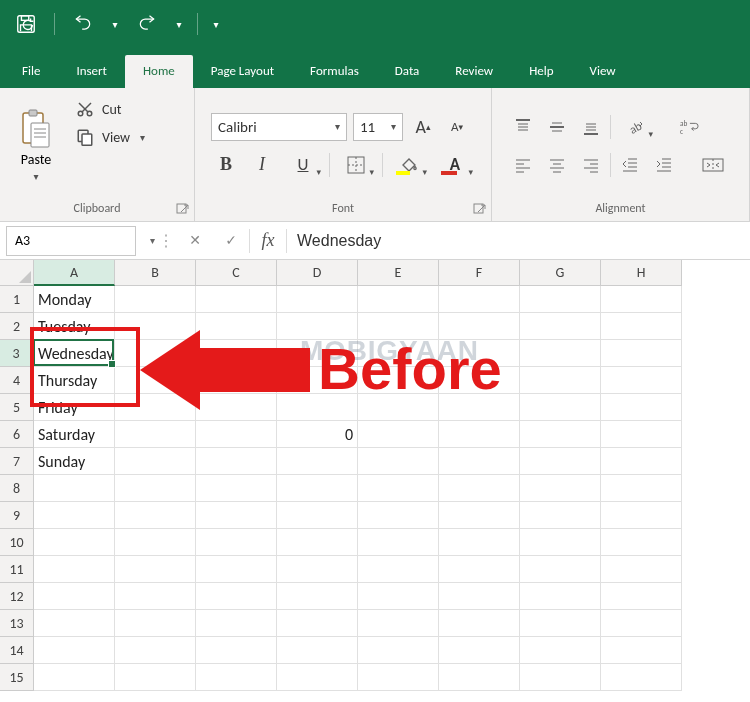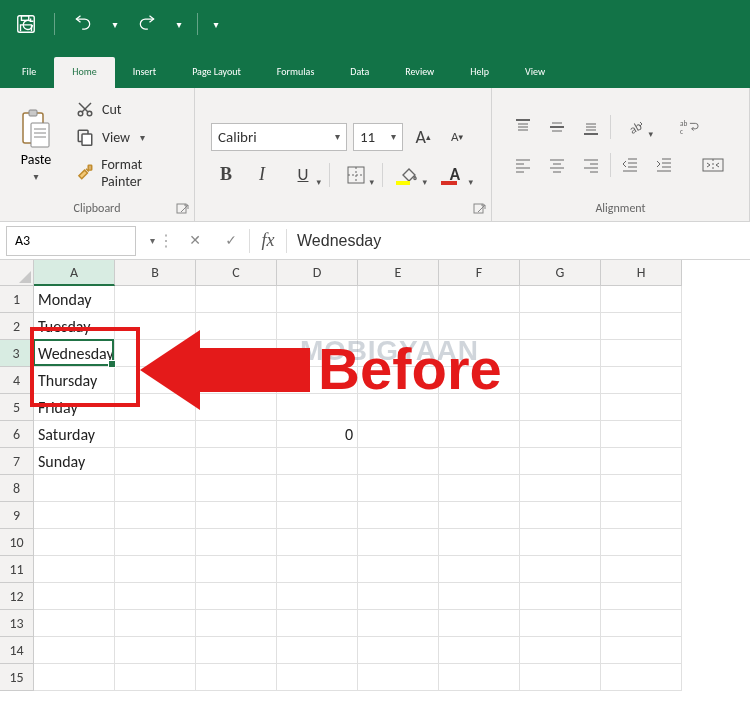--- a/index.html
+++ b/index.html
@@ -6,21 +6,21 @@
   body { font-family: "Segoe UI", Calibri, sans-serif; font-size: 14px; background: #fff; width: 750px; height: 702px; overflow: hidden; position: relative; }
 
   
   .qat { background: #127347; height: 48px; display: flex; align-items: center; padding: 4px 8px; gap: 6px; }
   .qat .square-btn { width: 36px; height: 36px; display:flex; align-items:center; justify-content:center; color:#fff; border-radius:2px;}
   .qat .sep { width:1px; height:22px; background: rgba(255,255,255,0.35); margin:0 4px;}
   .qat svg { stroke:#fff; fill:none; stroke-width:1.5; }
 
   
   .tabs { background:#127347; height:40px; display:flex; align-items:flex-end; padding:0 4px; }
-  .tab { color:#fff; padding:8px 18px 10px; font-size:10px; cursor:pointer; }
+  .tab { color:#fff; padding:8px 18px 10px; font-size:13px; cursor:pointer; }
   .tab.active { background:#f3f2f1; color:#217346; border-top-left-radius:2px; border-top-right-radius:2px;}
 
   
   .ribbon { background:#f3f2f1; height:134px; border-bottom:1px solid #d4d4d4; display:flex; }
   .group { border-right:1px solid #d4d4d4; display:flex; flex-direction:column; justify-content:space-between; padding:4px 6px 2px; position:relative; }
   .group .launcher { width:14px; height:14px; position:absolute; right:4px; bottom:4px; }
   .group-label { text-align:center; font-size:12px; color:#666; padding:2px 0 4px; }
 
   
   .clipboard { width:214px; }
@@ -118,22 +118,22 @@
       <span style="color:#fff;font-size:10px;">▾</span>
     </div>
   <div class="sep"></div>
   <div class="square-btn" style="width:16px;">
       <span style="color:#fff;font-size:10px;">▾</span>
     </div>
 </div>
 
 <div class="tabs">
   <div class="tab">File</div>
+  <div class="tab">Insert</div>
   <div class="tab active">Home</div>
-  <div class="tab">Insert</div>
   <div class="tab">Page Layout</div>
   <div class="tab">Formulas</div>
   <div class="tab">Data</div>
   <div class="tab">Review</div>
   <div class="tab">Help</div>
   <div class="tab">View</div>
 </div>
 
 <div class="ribbon">
 
@@ -162,28 +162,20 @@
           <span>Cut</span>
         </div>
         <div class="ca-row">
           <svg width="18" height="18" viewBox="0 0 24 24" fill="none" stroke="#555" stroke-width="2">
               <rect x="3" y="3" width="13" height="15" rx="1"></rect>
               <rect x="8" y="8" width="13" height="15" rx="1" fill="#fff"></rect>
             </svg>
           <span>View</span>
           <span class="ca-arrow">▾</span>
         </div>
-        <div class="ca-row">
-          <svg width="18" height="18" viewBox="0 0 24 24" fill="none" stroke="#c08a2a" stroke-width="2">
-              <path d="M4 16 l8 -8 l4 4 l-8 8 z" fill="#f2c877"></path>
-              <path d="M14 6 l4 4"></path>
-              <rect x="17" y="1" width="5" height="7" rx="1" fill="#d9b06a"></rect>
-            </svg>
-          <span>Format Painter</span>
-        </div>
       </div>
     </div>
     <div class="group-label">Clipboard</div>
     <svg class="launcher" viewBox="0 0 14 14">
         <rect x="1" y="1" width="9" height="9" fill="none" stroke="#888"></rect>
         <path d="M5 9 L12 2 M12 2 h-4 M12 2 v4" stroke="#888" fill="none"></path>
       </svg>
   </div>
 
   <div class="group font">
@@ -235,20 +227,21 @@
           <div class="fill-swatch"></div>
             <span class="dd">▾</span>
         </div>
         <div class="fmtbtn" style="width:40px;">
           <span style="font-size:17px;font-weight:600;color:#333;">A</span>
           <div class="font-color-swatch" style="background:#d93025;"></div>
             <span class="dd">▾</span>
         </div>
       </div>
     </div>
+    <div class="group-label">Font</div>
     <svg class="launcher" viewBox="0 0 14 14">
         <rect x="1" y="1" width="9" height="9" fill="none" stroke="#888"></rect>
         <path d="M5 9 L12 2 M12 2 h-4 M12 2 v4" stroke="#888" fill="none"></path>
       </svg>
   </div>
 
   <div class="group alignment">
     <div class="align-body">
       <div class="align-row">
         <div class="fmtbtn">

